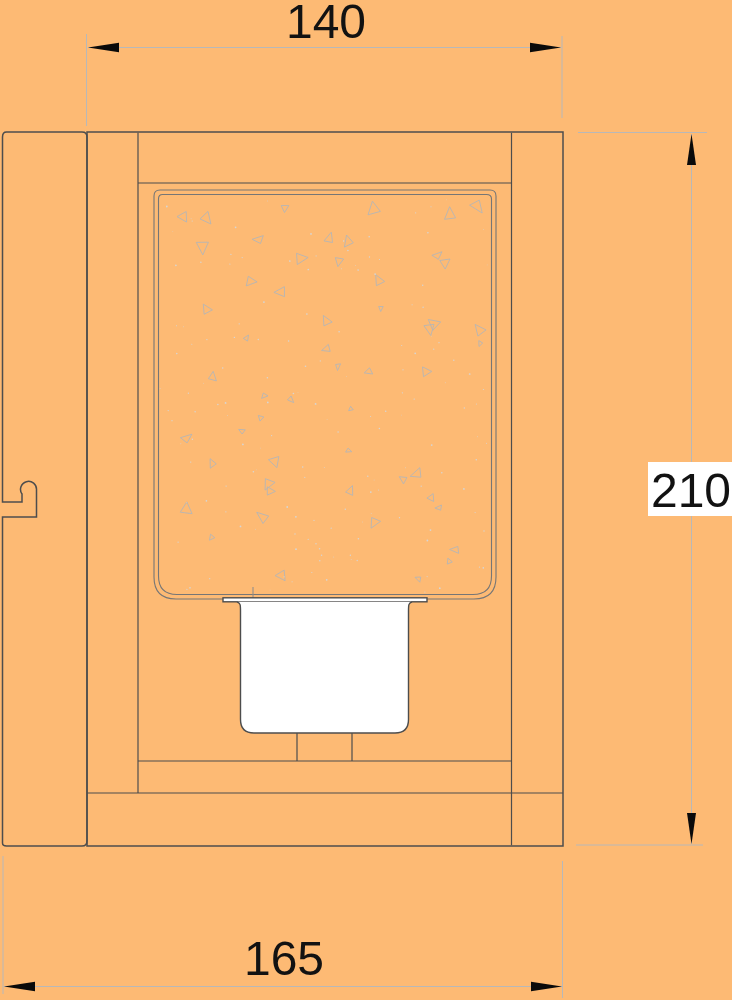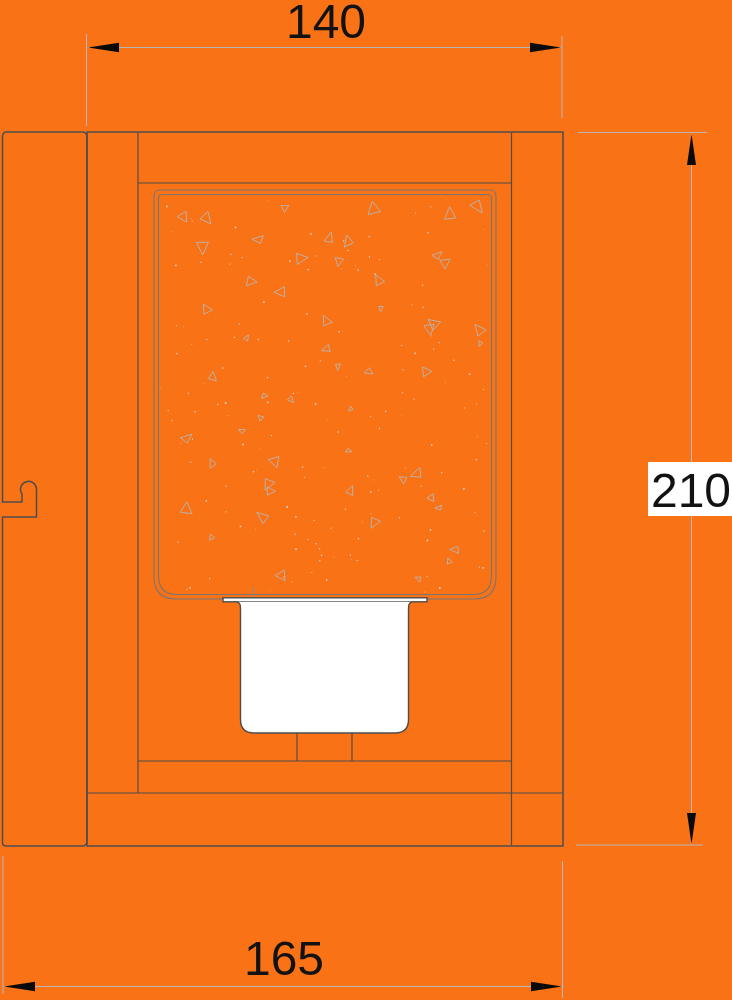--- a/index.html
+++ b/index.html
@@ -1,16 +1,16 @@
 <!DOCTYPE html>
 <html><head>
 <meta charset="utf-8">
 <style>
   html,body{margin:0;padding:0;background:#ffffff;}
-  #canvas{position:relative;width:732px;height:1000px;background:#f97316;overflow:hidden;}
+  #canvas{position:relative;width:732px;height:1000px;background:#fdba74;overflow:hidden;}
   svg{display:block;}
   .outline{fill:none;stroke:#4d4d4d;stroke-width:1.5;}
   .outline-thin{fill:none;stroke:#4d4d4d;stroke-width:1.2;}
   .glass-line{fill:none;stroke:#767676;stroke-width:1.1;}
   .white-fill{fill:#ffffff;stroke:#4d4d4d;stroke-width:1.4;}
   .dim-line{stroke:#b8b8b8;stroke-width:1;fill:none;}
   .arrowhead{fill:#0a0a0a;stroke:none;}
   .dim-label{font-family:"Liberation Sans", sans-serif;font-size:48px;fill:#121212;text-anchor:middle;}
   .label-mask{fill:#ffffff;stroke:none;}
 </style>

